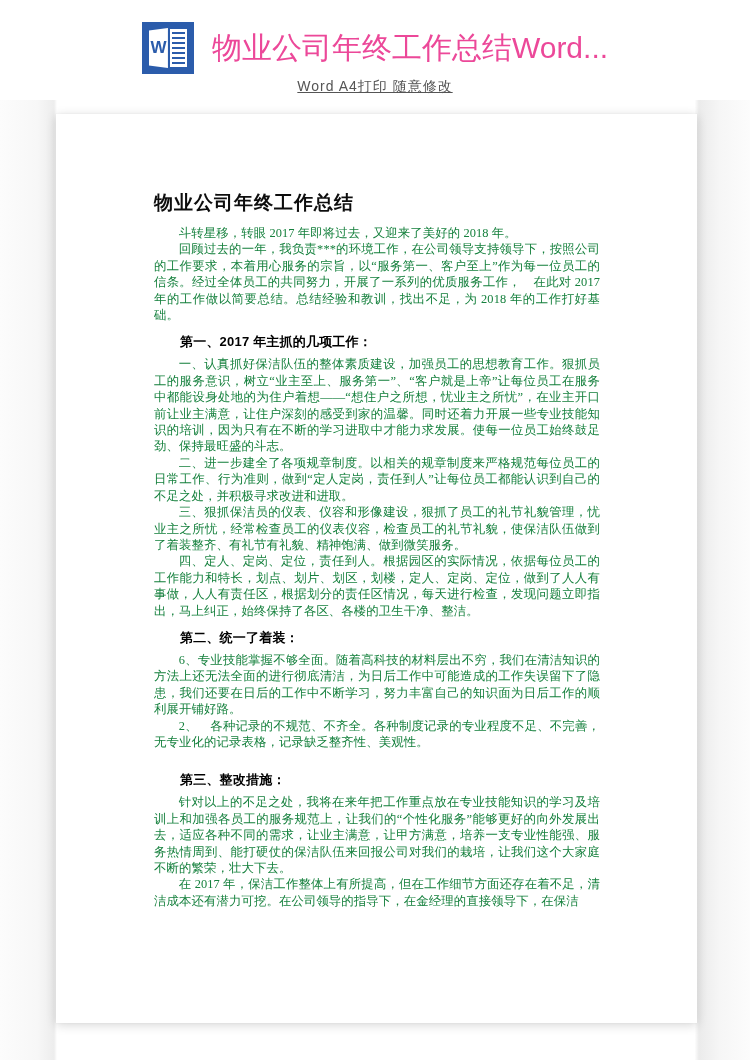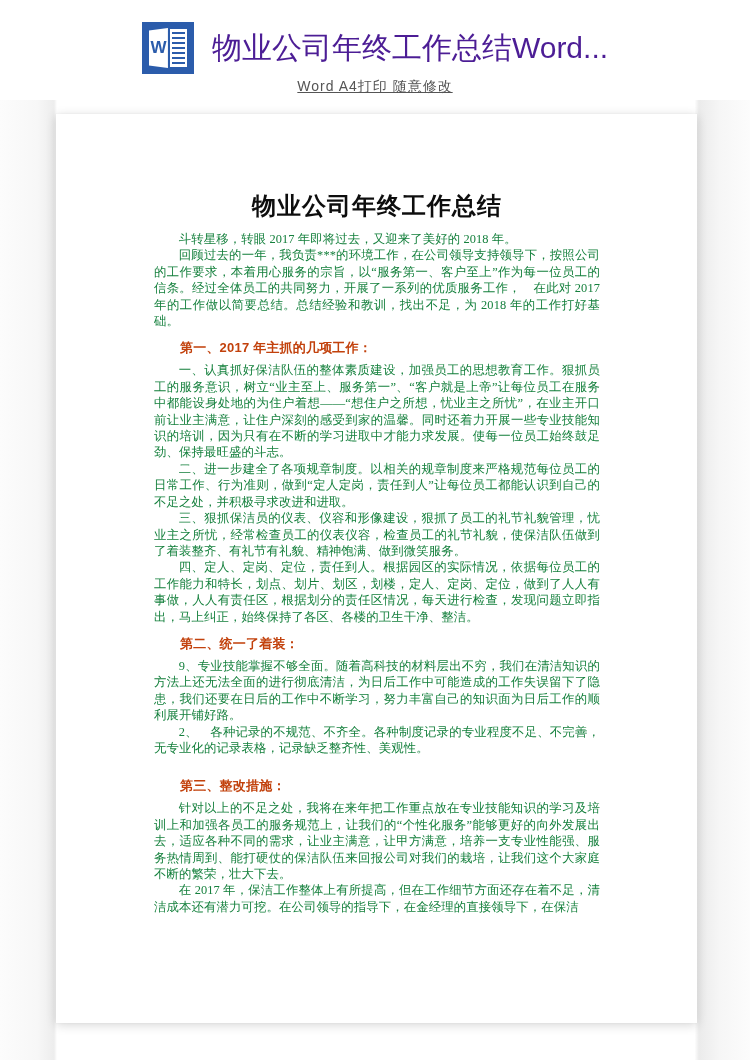--- a/index.html
+++ b/index.html
@@ -78,21 +78,21 @@
     position: absolute;
     left: 2px;
     width: 13px;
     height: 2px;
     background: #2b5cab;
   }
   .title-main {
     font-family: "Liberation Sans", sans-serif;
     font-size: 30px;
     font-weight: normal;
-    color: #4c1d95;
+    color: #ec4899;
     margin-left: 18px;
     white-space: nowrap;
     letter-spacing: 0px;
     line-height: 52px;
   }
   .title-sub {
     font-family: "Liberation Sans", sans-serif;
     font-size: 14px;
     color: #555555;
     margin-top: 4px;
@@ -127,23 +127,23 @@
 
   .doc-body {
     position: absolute;
     left: 98px;
     top: 76px;
     width: 446px;
   }
 
   .doc-title {
     font-family: "Liberation Sans", sans-serif;
-    font-size: 24px;
+    font-size: 19px;
     font-weight: bold;
-    text-align: center;
+    text-align: left;
     color: #0d0d0d;
     margin: 0 0 9px 0;
     letter-spacing: 1px;
   }
 
   p.para {
     margin: 0;
     font-size: 12.4px;
     line-height: 16.4px;
     color: #15803d;
@@ -152,21 +152,21 @@
     text-indent: 2em;
     letter-spacing: 0.1px;
   }
 
   p.heading {
     margin: 0;
     font-family: "Liberation Sans", sans-serif;
     font-size: 13px;
     font-weight: bold;
     line-height: 20px;
-    color: #c2410c;
+    color: #000000;
     text-indent: 2em;
     letter-spacing: 0.2px;
   }
 
   .gap-sm { height: 4px; }
   .gap-md { height: 9px; }
   .gap-lg { height: 20px; }
 </style>
 </head>
 <body>
@@ -202,21 +202,21 @@
         <div class="gap-md"></div>
         <p class="heading">第一、2017 年主抓的几项工作：</p>
         <div class="gap-sm"></div>
         <p class="para">一、认真抓好保洁队伍的整体素质建设，加强员工的思想教育工作。狠抓员工的服务意识，树立“业主至上、服务第一”、“客户就是上帝”让每位员工在服务中都能设身处地的为住户着想——“想住户之所想，忧业主之所忧”，在业主开口前让业主满意，让住户深刻的感受到家的温馨。同时还着力开展一些专业技能知识的培训，因为只有在不断的学习进取中才能力求发展。使每一位员工始终鼓足劲、保持最旺盛的斗志。</p>
         <p class="para">二、进一步建全了各项规章制度。以相关的规章制度来严格规范每位员工的日常工作、行为准则，做到“定人定岗，责任到人”让每位员工都能认识到自己的不足之处，并积极寻求改进和进取。</p>
         <p class="para">三、狠抓保洁员的仪表、仪容和形像建设，狠抓了员工的礼节礼貌管理，忧业主之所忧，经常检查员工的仪表仪容，检查员工的礼节礼貌，使保洁队伍做到了着装整齐、有礼节有礼貌、精神饱满、做到微笑服务。</p>
         <p class="para">四、定人、定岗、定位，责任到人。根据园区的实际情况，依据每位员工的工作能力和特长，划点、划片、划区，划楼，定人、定岗、定位，做到了人人有事做，人人有责任区，根据划分的责任区情况，每天进行检查，发现问题立即指出，马上纠正，始终保持了各区、各楼的卫生干净、整洁。</p>
         <div class="gap-md"></div>
         <p class="heading">第二、统一了着装：</p>
         <div class="gap-sm"></div>
-        <p class="para">9、专业技能掌握不够全面。随着高科技的材料层出不穷，我们在清洁知识的方法上还无法全面的进行彻底清洁，为日后工作中可能造成的工作失误留下了隐患，我们还要在日后的工作中不断学习，努力丰富自己的知识面为日后工作的顺利展开铺好路。</p>
+        <p class="para">6、专业技能掌握不够全面。随着高科技的材料层出不穷，我们在清洁知识的方法上还无法全面的进行彻底清洁，为日后工作中可能造成的工作失误留下了隐患，我们还要在日后的工作中不断学习，努力丰富自己的知识面为日后工作的顺利展开铺好路。</p>
         <p class="para">2、　各种记录的不规范、不齐全。各种制度记录的专业程度不足、不完善，无专业化的记录表格，记录缺乏整齐性、美观性。</p>
         <div class="gap-lg"></div>
         <p class="heading">第三、整改措施：</p>
         <div class="gap-sm"></div>
         <p class="para">针对以上的不足之处，我将在来年把工作重点放在专业技能知识的学习及培训上和加强各员工的服务规范上，让我们的“个性化服务”能够更好的向外发展出去，适应各种不同的需求，让业主满意，让甲方满意，培养一支专业性能强、服务热情周到、能打硬仗的保洁队伍来回报公司对我们的栽培，让我们这个大家庭不断的繁荣，壮大下去。</p>
         <p class="para">在 2017 年，保洁工作整体上有所提高，但在工作细节方面还存在着不足，清洁成本还有潜力可挖。在公司领导的指导下，在金经理的直接领导下，在保洁</p>
       </div>
   </div>
 </div>
 

